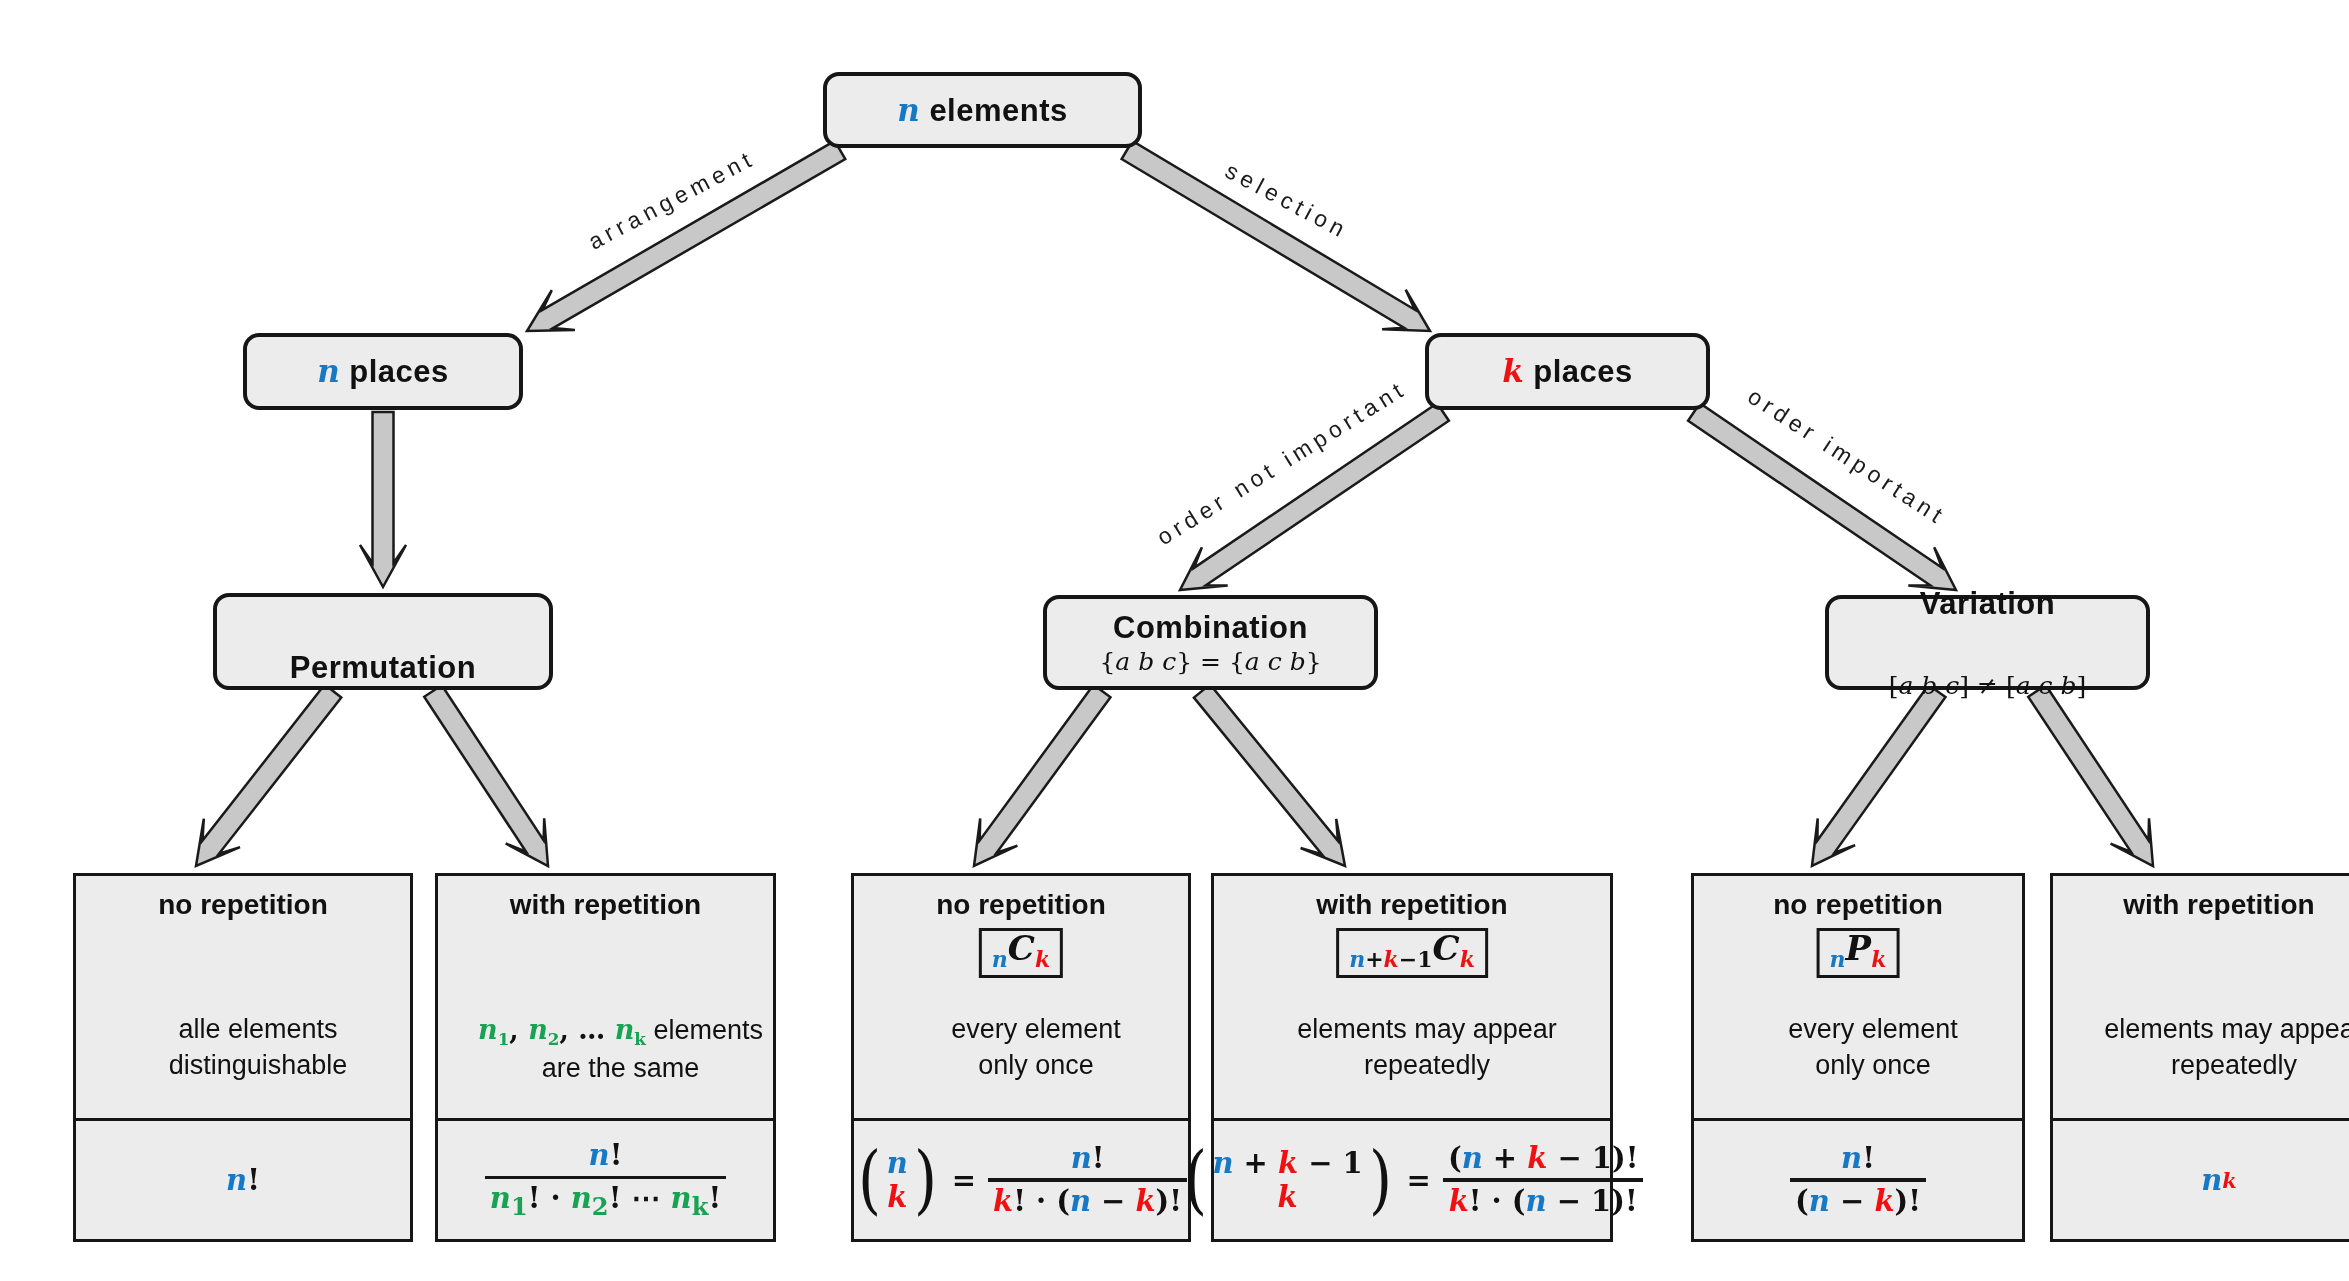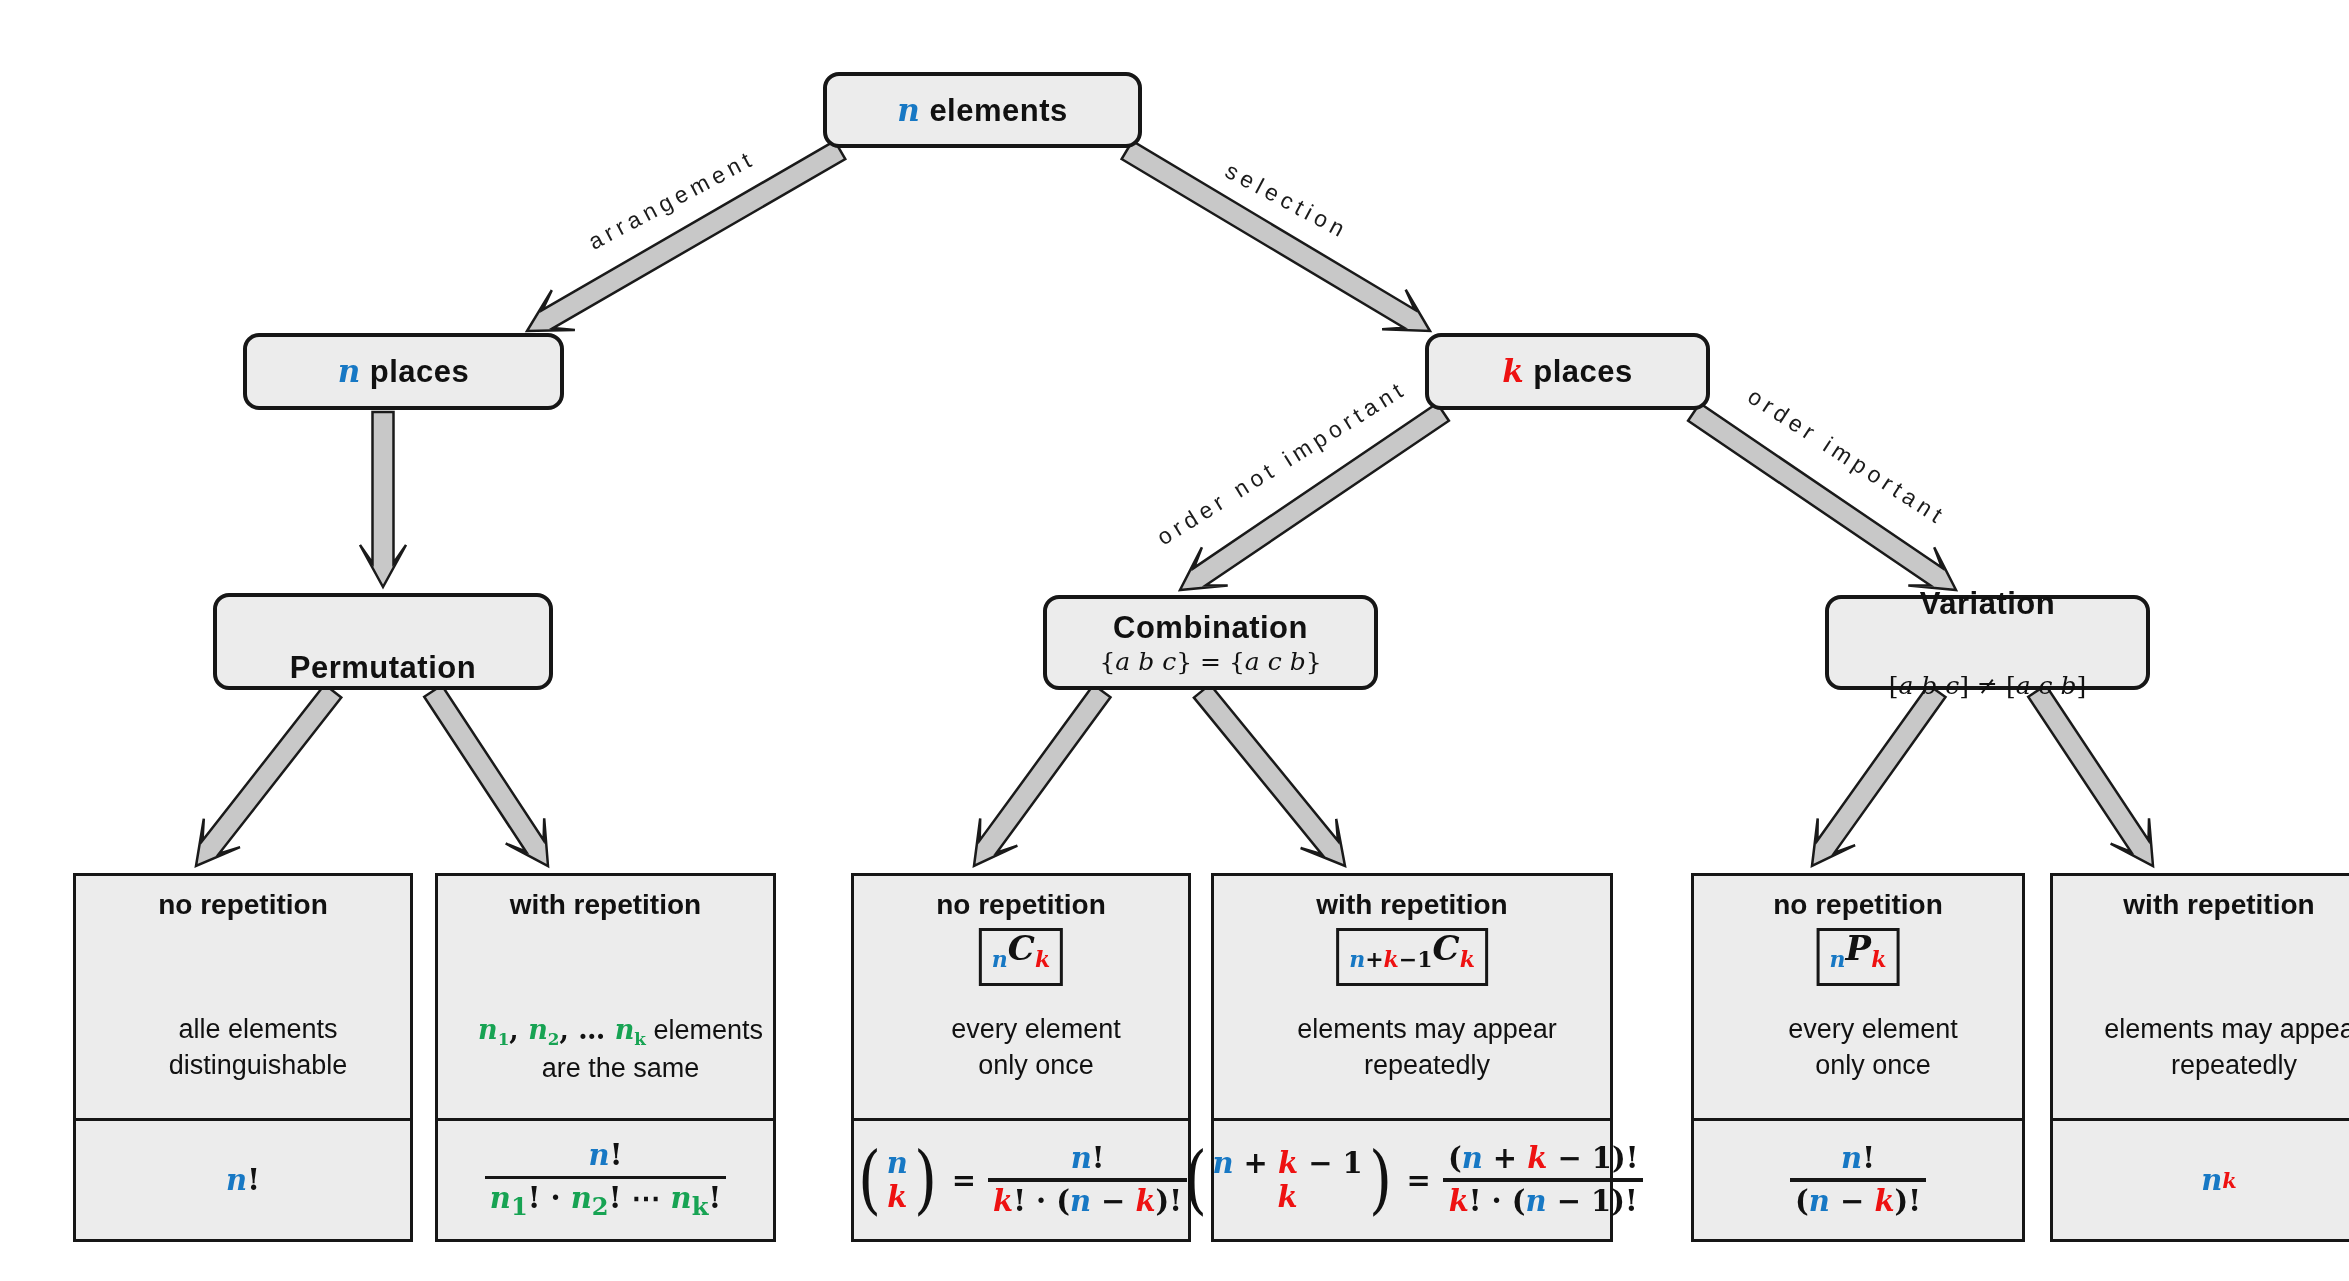--- a/index.html
+++ b/index.html
@@ -16,21 +16,21 @@
 
   
   .edge-label{position:absolute;z-index:1;font-size:23px;letter-spacing:5px;color:#1c1c1c;white-space:nowrap;}
 
   
   .leaf{position:absolute;top:873px;height:369px;z-index:2;background:#ececec;border:3.5px solid #161616;
         box-sizing:border-box;display:flex;flex-direction:column;margin-left:48px;}
   .leaf-top{position:relative;height:242px;border-bottom:3.5px solid #161616;}
   .leaf-title{position:absolute;top:13px;left:0;width:100%;text-align:center;font-size:28px;font-weight:bold;}
   .badge{position:absolute;top:52px;left:50%;transform:translateX(-50%);border:3px solid #161616;
-         background:#ececec;padding:0 10px 12px;font-family:"DejaVu Serif",serif;font-weight:bold;
+         background:#ececec;padding:0 10px 4px;font-family:"DejaVu Serif",serif;font-weight:bold;
          line-height:1.05;white-space:nowrap;}
   .badge .bigC{font-size:34px;font-style:italic;}
   .badge .sb{font-size:22px;vertical-align:-7px;}
   .badge i{font-style:italic;}
   .leaf-desc{position:absolute;top:136px;left:0;width:100%;text-align:center;font-size:27px;line-height:1.33;padding-left:15px;}
   .leaf-formula{flex:1;display:flex;align-items:center;justify-content:center;}
 
   
   .math{font-family:"DejaVu Serif",serif;font-weight:bold;}
   .math i,.leaf-formula i{font-style:italic;}
@@ -70,21 +70,21 @@
 
   <div class="edge-label" style="left:672px;top:200px;transform:translate(-50%,-50%) rotate(-28deg);">arrangement</div>
   <div class="edge-label" style="left:1287px;top:201px;transform:translate(-50%,-50%) rotate(28deg);">selection</div>
   <div class="edge-label" style="left:1282px;top:463px;transform:translate(-50%,-50%) rotate(-32deg);">order not important</div>
   <div class="edge-label" style="left:1847px;top:457px;transform:translate(-50%,-50%) rotate(33deg);">order important</div>
 
   <div class="node" style="left:823px;top:72px;width:319px;height:76px;">
     <div class="node-title"><span class="math"><i class="vb">n</i></span> elements</div>
   </div>
 
-  <div class="node" style="left:243px;top:333px;width:321px;height:77px;">
+  <div class="node" style="left:243px;top:333px;width:280px;height:77px;">
     <div class="node-title"><span class="math"><i class="vb">n</i></span> places</div>
   </div>
 
   <div class="node" style="left:1425px;top:333px;width:285px;height:77px;">
     <div class="node-title"><span class="math"><i class="vr">k</i></span> places</div>
   </div>
 
   <div class="node" style="left:213px;top:593px;width:340px;height:97px;justify-content:flex-end;">
     <div class="node-title">Permutation</div>
   </div>

